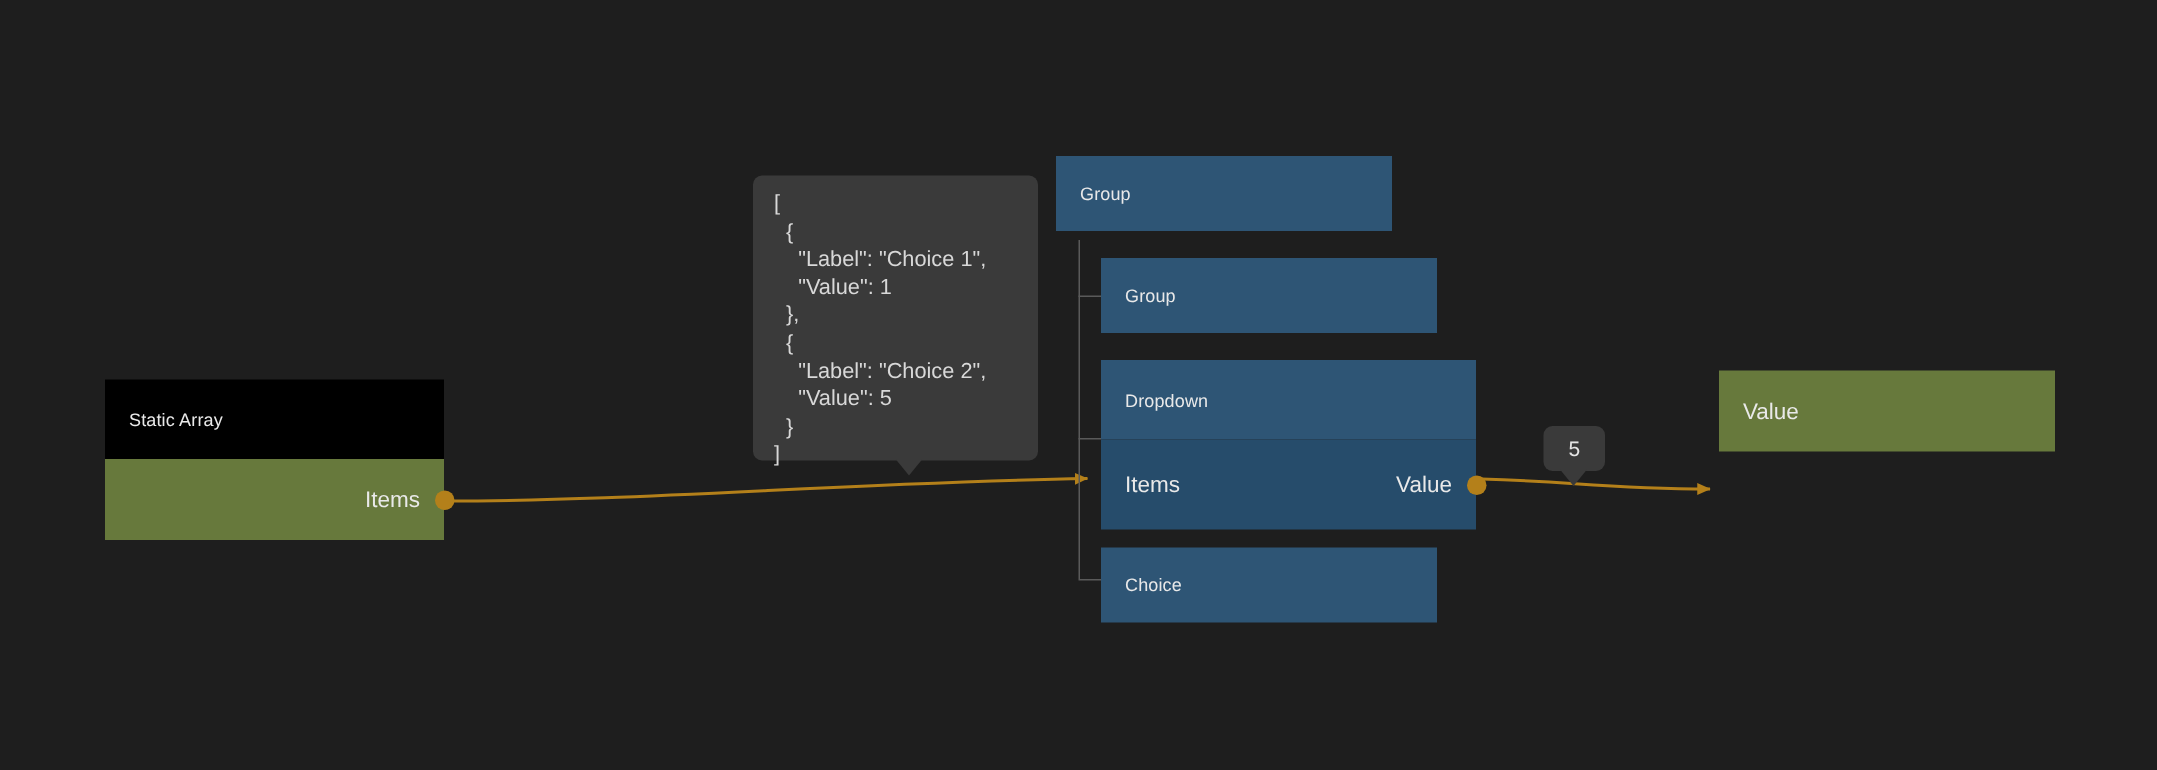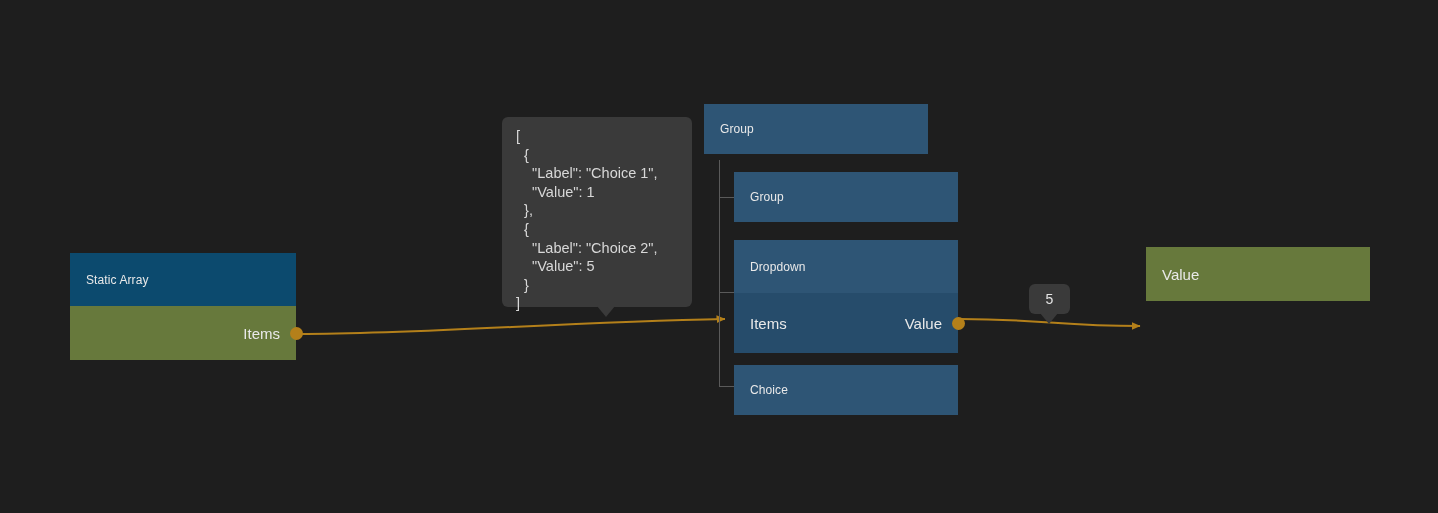--- a/index.html
+++ b/index.html
@@ -41,21 +41,21 @@
     align-items: center;
     height: 100%;
     padding: 0 16px;
     font-size: 15px;
     color: #e9e9e9;
   }
   .port-row .port-in  { margin-right: auto; }
   .port-row .port-out { margin-left: auto; }
 
   
-  .green .node-header { background: #0c4a6e; }
+  .green .node-header { background: #000000; }
   .green .node-body   { background: #67793c; }
   
   .blue .node-header  { background: #2e5575; }
   .blue .node-body    { background: #264c6b; }
   .blue.flat .node-header { background: #2e5575; }
 
   
   .port-dot {
     position: absolute;
     width: 13px;
@@ -149,21 +149,21 @@
   <div class="tree-line" style="left:719px; top:197px; width:15px; height:1px;"></div>
   <div class="tree-line" style="left:719px; top:292px; width:15px; height:1px;"></div>
   <div class="tree-line" style="left:719px; top:386px; width:15px; height:1px;"></div>
 
   <div class="node blue flat" style="left:734px; top:172px; width:224px; height:50px;">
     <div class="node-header" style="height:50px;">
       <span>Group</span>
     </div>
   </div>
 
-  <div class="node blue" style="left:734px; top:240px; width:224px; height:113px;">
+  <div class="node blue" style="left:734px; top:240px; width:250px; height:113px;">
     <div class="node-header" style="height:53px;">
       <span>Dropdown</span>
     </div>
     <div class="node-body" style="height:60px;">
       <div class="port-row">
         <span class="port-in">Items</span>
         <span class="port-out">Value</span>
       </div>
       <span class="port-dot" style="right:-6.5px; top:50%; margin-top:-6.5px;"></span>
     </div>

